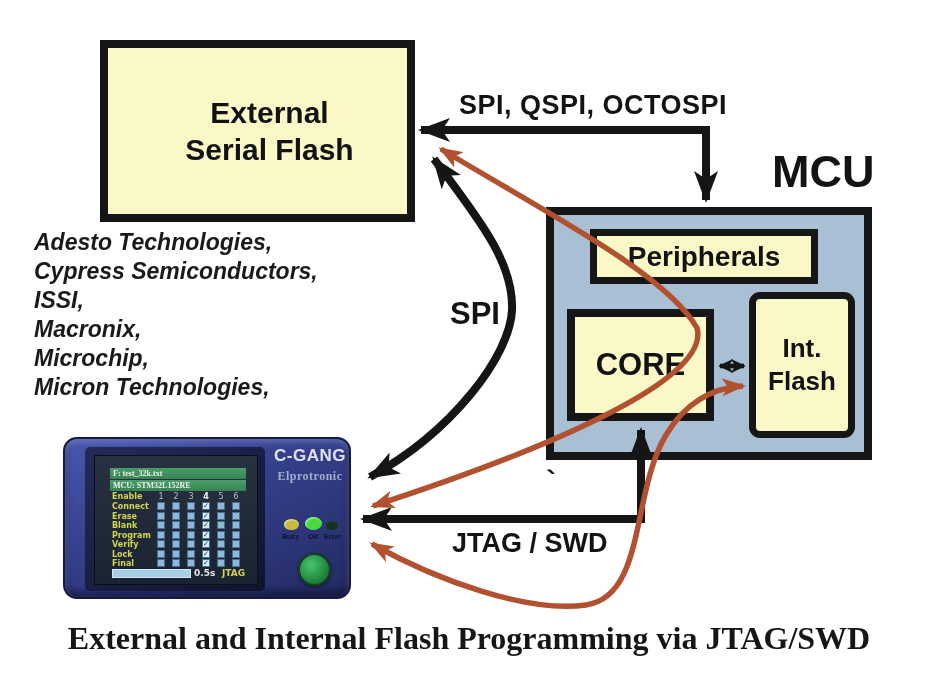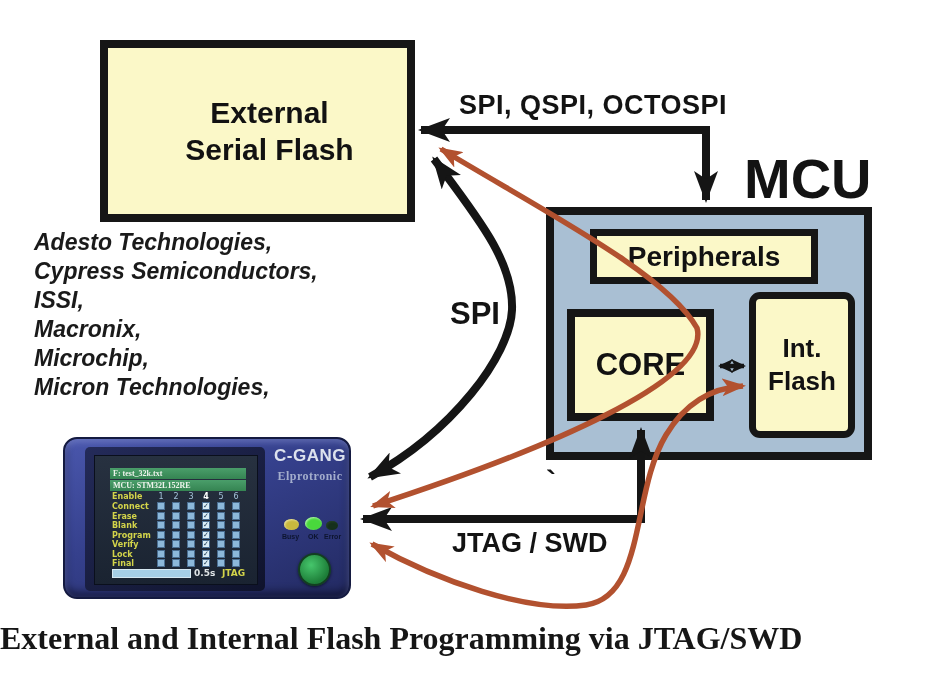--- a/index.html
+++ b/index.html
@@ -12,29 +12,29 @@
         color:#121212;font-weight:bold;text-align:center;}
   .flash-box{left:100px;top:40px;width:315px;height:182px;font-size:30px;line-height:37px;padding-left:24px;}
   .mcu-box{left:546px;top:207px;width:326px;height:253px;background:#a9bfd3;}
   .peripherals-box{left:590px;top:229px;width:228px;height:55px;border-width:7px;font-size:28px;}
   .core-box{left:567px;top:309px;width:147px;height:112px;font-size:31px;align-items:center;}
   .intflash-box{left:749px;top:292px;width:106px;height:146px;border-width:7px;font-size:26px;line-height:33px;border-radius:11px;}
 
   
   .lbl{position:absolute;font-weight:bold;color:#131313;white-space:nowrap;}
   .bus-label{left:459px;top:90px;font-size:27px;letter-spacing:.5px;}
-  .mcu-label{left:744px;top:146px;font-size:56px;}
+  .mcu-label{left:772px;top:146px;font-size:45px;}
   .spi-label{left:414px;top:296px;font-size:31px;margin-left:36px;}
   .jtag-label{left:452px;top:528px;font-size:27px;}
   .tick-mark{left:546px;top:464px;font-size:30px;font-weight:bold;}
 
   .vendor-list{position:absolute;left:34px;top:228px;}
   .vendor-line{font-style:italic;font-weight:bold;font-size:23px;line-height:29px;color:#1a1a1a;}
 
-  .title{position:absolute;left:0;top:620px;width:938px;text-align:left;
+  .title{position:absolute;left:0;top:620px;width:938px;text-align:center;
          font-family:"Liberation Serif",serif;font-weight:bold;font-size:32px;color:#161616;}
 
   
   .device{position:absolute;left:63px;top:437px;width:288px;height:162px;border-radius:14px;
           background:linear-gradient(155deg,#4a57ad 0%,#35408c 42%,#232a62 100%);
           border:2px solid #141a40;box-sizing:border-box;
           box-shadow:inset 0 3px 6px rgba(150,165,230,.45), inset 0 -5px 9px rgba(0,0,15,.55);}
   .screen-bezel{position:absolute;left:20px;top:8px;width:180px;height:144px;border-radius:5px;
           background:linear-gradient(145deg,#242b5a,#0f132c);}
   .screen{position:absolute;left:9px;top:8px;width:162px;height:128px;

